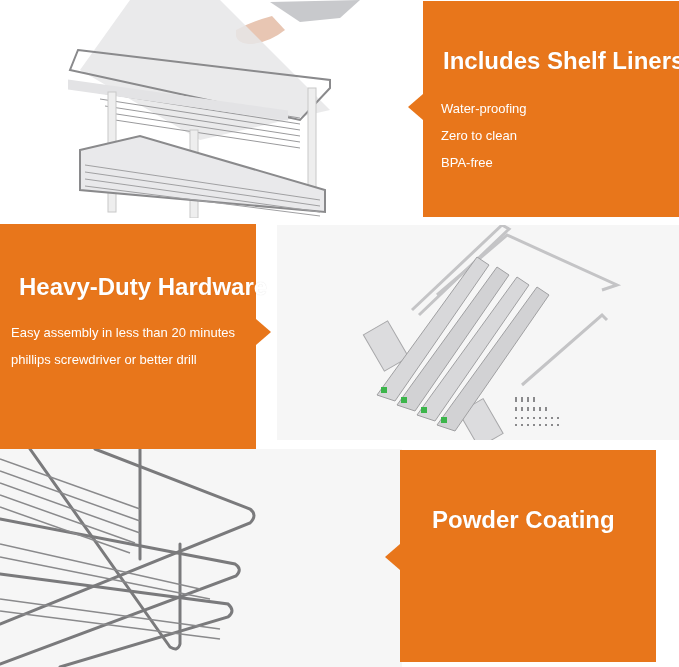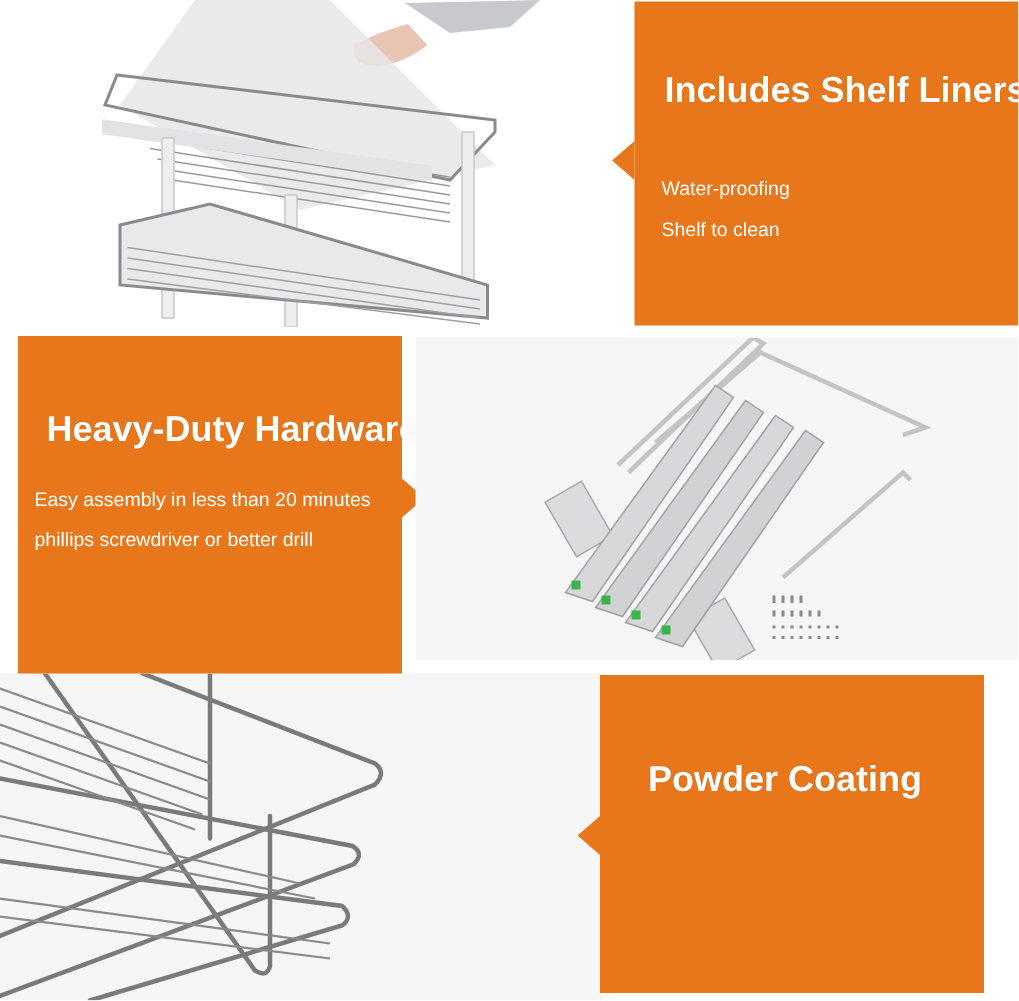--- a/index.html
+++ b/index.html
@@ -59,27 +59,28 @@
       <line x1="85" y1="165" x2="320" y2="200"></line>
       <line x1="85" y1="172" x2="320" y2="206"></line>
       <line x1="85" y1="179" x2="320" y2="212"></line>
       <line x1="85" y1="186" x2="320" y2="216"></line>
     </g>
   </svg>
 </div>
 
 <div id="p1" class="panel orange arrow-left" style="left:423px;top:1px;width:256px;height:216px;">
   <div class="title" style="left:20px;top:46px;">Includes Shelf Liners</div>
-  <div class="bullets" style="left:18px;top:114px;">
+  <div class="bullets" style="left:18px;top:97px;">
     <div>Water-proofing</div>
-    <div>Shelf to clean</div>
+    <div>Zero to clean</div>
+    <div>BPA-free</div>
   </div>
 </div>
 
-<div id="p2" class="panel orange arrow-right" style="left:12px;top:224px;width:256px;height:252px;">
+<div id="p2" class="panel orange arrow-right" style="left:0;top:224px;width:256px;height:252px;">
   <div class="title" style="left:19px;top:49px;">Heavy-Duty Hardware</div>
   <div class="bullets" style="left:11px;top:98px;">
     <div>Easy assembly in less than 20 minutes</div>
     <div>phillips screwdriver or better drill</div>
   </div>
 </div>
 
 <div class="panel photo grey" style="left:277px;top:225px;width:402px;height:215px;">
   <svg width="402" height="215" viewBox="0 0 402 215">
 

